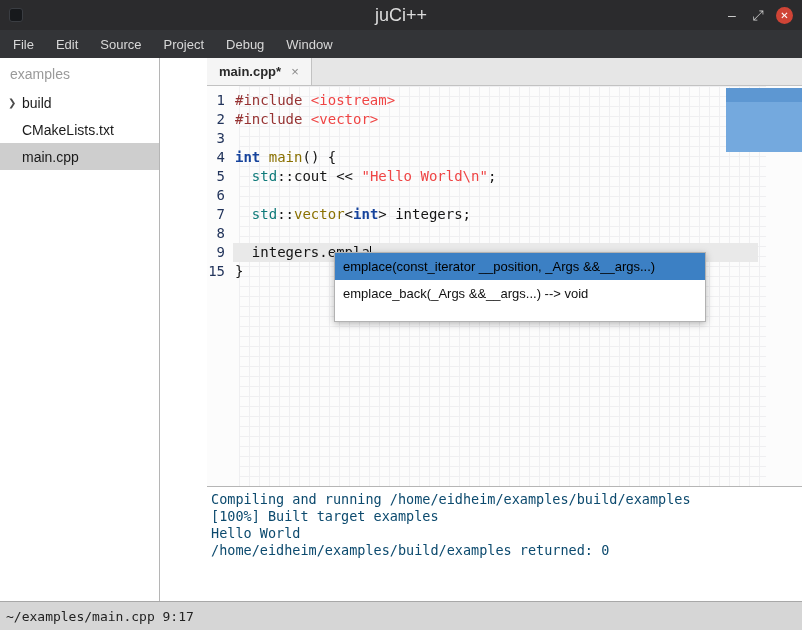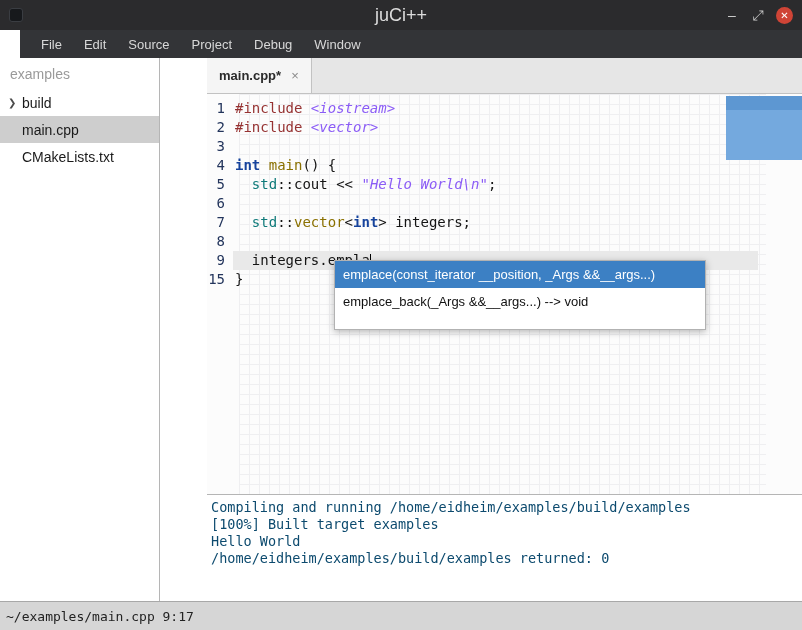--- a/index.html
+++ b/index.html
@@ -8,71 +8,71 @@
 
   
   .titlebar { height:30px; background:#2b2b2d; position:relative; display:flex; align-items:center; }
   .app-icon { width:14px; height:14px; margin-left:9px; border-radius:3px; background:#17191c; border:1px solid #3a3d42; }
   .window-title { position:absolute; left:0; right:0; text-align:center; color:#dcdcdc; font-size:18px; }
   .win-controls { margin-left:auto; display:flex; align-items:center; z-index:2; }
   .win-btn { width:26px; text-align:center; color:#c9c9c9; font-size:14px; line-height:30px; }
   .close-btn { width:17px; height:17px; border-radius:50%; background:#cf4436; color:#fff; font-size:10px; line-height:17px; text-align:center; margin:0 9px 0 5px; }
 
   
-  .menubar { height:28px; background:#333437; display:flex; align-items:center; padding-left:10px;margin-left:20px; }
+  .menubar { height:28px; background:#333437; display:flex; align-items:center; padding-left:2px; }
   .menu-item { color:#d8d8d8; font-size:13px; padding:5px 11px; }
 
   
   .main { display:flex; height:543px;gap:47px; }
 
   .sidebar { width:160px; background:#ffffff; border-right:1px solid #b5b5b5; flex:none; }
   .sidebar-header { color:#9a9a9a; font-size:14px; padding:8px 10px 7px 10px; }
   .tree-item { height:27px; display:flex; align-items:center; font-size:14px; color:#1a1a1a; padding:0 8px; }
   .tree-item .chev { width:14px; font-size:10px; color:#4a4a4a; }
   .tree-item.noicon { padding-left:22px; }
   .tree-item.selected { background:#cecece; }
 
   .right { flex:1; display:flex; flex-direction:column; position:relative; min-width:0; }
 
   
-  .tabbar { height:36px; background:#e6e6e6; border-bottom:1px solid #c2c2c2; display:flex; flex:none; }
+  .tabbar { height:28px; background:#e6e6e6; border-bottom:1px solid #c2c2c2; display:flex; flex:none; }
   .tab { background:#f5f5f5; border-right:1px solid #c2c2c2; display:flex; align-items:center; padding:0 12px; }
   .tab-label { font-size:13px; font-weight:bold; color:#2a2a2a; }
   .tab-close { margin-left:10px; color:#8a8a8a; font-size:13px; }
 
   
   .editor { height:400px; background:#fcfcfc; position:relative; flex:none;
             font-family:"DejaVu Sans Mono", monospace; font-size:14px; }
   .grid { position:absolute; left:32px; top:0; width:527px; height:100%;
           background-image:
             linear-gradient(to right, #efeff1 1px, transparent 1px),
             linear-gradient(to bottom, #efeff1 1px, transparent 1px);
           background-size:10px 10px; }
   .scroll-block { position:absolute; top:2px; right:0; width:76px; height:64px;
                   background:linear-gradient(#5d97d2 0 14px, #74a9de 14px); }
   .code-area { position:relative; padding-top:5px; }
   .code-line { display:flex; height:19px; line-height:19px; }
   .ln { width:26px; flex:none; text-align:right; padding-right:8px; color:#23355c; }
   .code { white-space:pre; color:#141414; padding-left:2px; }
   .code-line.current .code { background:#e9e9e9; flex:0 0 525px; }
   .pre { color:#963232; }
-  .str { color:#8b5cf6;font-style:italic; }
+  .str { color:#ef4444; }
   .kw  { color:#16439c; font-weight:bold; }
   .fn  { color:#8a7000; }
   .ns  { color:#0f7a7a; }
   .cursor { display:inline-block; width:1px; height:15px; background:#000; vertical-align:middle; }
 
   .tooltip { position:absolute; left:125px; top:122px; background:#fbfbc8; border:1px solid #b9b97f;
              padding:3px 11px; font-family:"Liberation Sans", sans-serif; font-size:13px;
              color:#1a1a1a; white-space:nowrap; z-index:5; }
   .popup { position:absolute; left:127px; top:166px; min-width:372px; background:#ffffff;
            border:1px solid #b2b2b2; box-shadow:0 2px 7px rgba(0,0,0,0.28); padding-bottom:14px; z-index:4; }
   .popup-item { height:27px; line-height:27px; padding:0 8px; font-family:"Liberation Sans", sans-serif;
                 font-size:13px; color:#111; white-space:nowrap; }
-  .popup-item.selected { background:#3c80c4; color:#ffffff; }
+  .popup-item.selected { background:#3c80c4; color:#000000; }
 
   
   .h-divider { height:1px; background:#b5b5b5; flex:none; }
   .terminal { flex:1; background:#ffffff; font-family:"DejaVu Sans Mono", monospace;
               font-size:13.5px; color:#0c4a6e; padding:4px 0 0 4px; line-height:17px; overflow:hidden; }
   .term-line { white-space:pre; }
 
   
   .statusbar { height:29px; background:#d6d6d6; border-top:1px solid #a8a8a8;
                display:flex; align-items:center; padding-left:6px;
@@ -101,25 +101,25 @@
 </div>
 
 <div class="main">
 
   <div class="sidebar">
     <div class="sidebar-header">examples</div>
     <div class="tree-item">
       <span class="chev">❯</span>
       <span>build</span>
     </div>
+    <div class="tree-item noicon">
+      <span>CMakeLists.txt</span>
+    </div>
     <div class="tree-item noicon selected">
       <span>main.cpp</span>
-    </div>
-    <div class="tree-item noicon">
-      <span>CMakeLists.txt</span>
     </div>
   </div>
 
   <div class="right">
 
     <div class="tabbar">
       <div class="tab">
         <span class="tab-label">main.cpp*</span>
         <span class="tab-close">×</span>
       </div>

